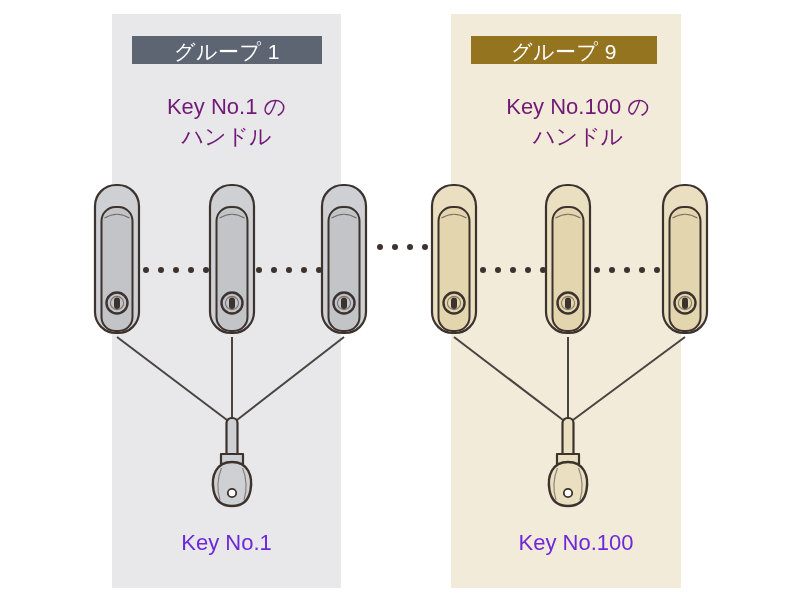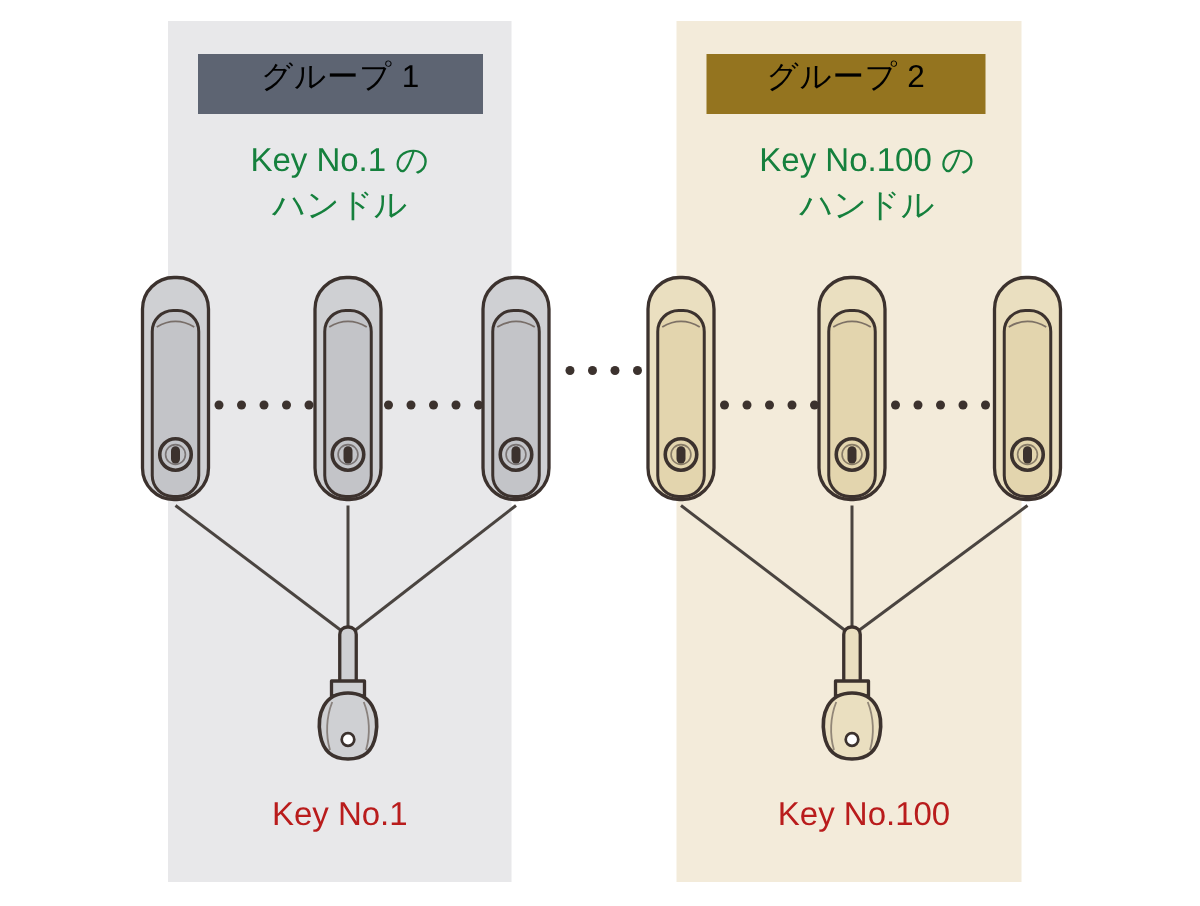--- a/index.html
+++ b/index.html
@@ -34,55 +34,55 @@
   }
   .panel-right {
     left: 451px;
     width: 230px;
     background: #f3ebda;
   }
 
   .group-badge {
     position: absolute;
     top: 36px;
-    height: 40px;
+    height: 28px;
     line-height: 32px;
     text-align: center;
-    color: #000000;
+    color: #ffffff;
     font-size: 21px;
     letter-spacing: 0.5px;
   }
   .badge-left {
     left: 132px;
     width: 190px;
     background: #5d6472;
   }
   .badge-right {
     left: 471px;
     width: 186px;
     background: #94741f;
   }
 
   .group-caption {
     position: absolute;
     top: 92px;
     text-align: center;
     font-size: 22px;
-    color: #15803d;
+    color: #701a75;
     line-height: 30px;
   }
   .caption-left { left: 112px; width: 229px; }
   .caption-right { left: 451px; width: 254px; }
 
   .group-footer {
     position: absolute;
     top: 530px;
     text-align: center;
     font-size: 22px;
-    color: #b91c1c;
+    color: #6d28d9;
   }
   .footer-left { left: 112px; width: 229px; }
   .footer-right { left: 451px; width: 250px; }
 
   .svg-layer {
     position: absolute;
     left: 0; top: 0;
     width: 800px;
     height: 604px;
     pointer-events: none;
@@ -91,21 +91,21 @@
 </style>
 </head>
 <body>
 
 <div id="diagram-root">
 
   <div class="panel panel-left" style="background: rgb(232, 232, 234);"></div>
   <div class="panel panel-right" style="background: rgb(243, 235, 218);"></div>
 
   <div class="group-badge badge-left" style="background: rgb(93, 100, 114);">グループ 1</div>
-  <div class="group-badge badge-right" style="background: rgb(148, 116, 31);">グループ 2</div>
+  <div class="group-badge badge-right" style="background: rgb(148, 116, 31);">グループ 9</div>
 
   <div class="group-caption caption-left">
     <div>Key No.1 の</div>
     <div>ハンドル</div>
   </div>
   <div class="group-caption caption-right">
     <div>Key No.100 の</div>
     <div>ハンドル</div>
   </div>
 

